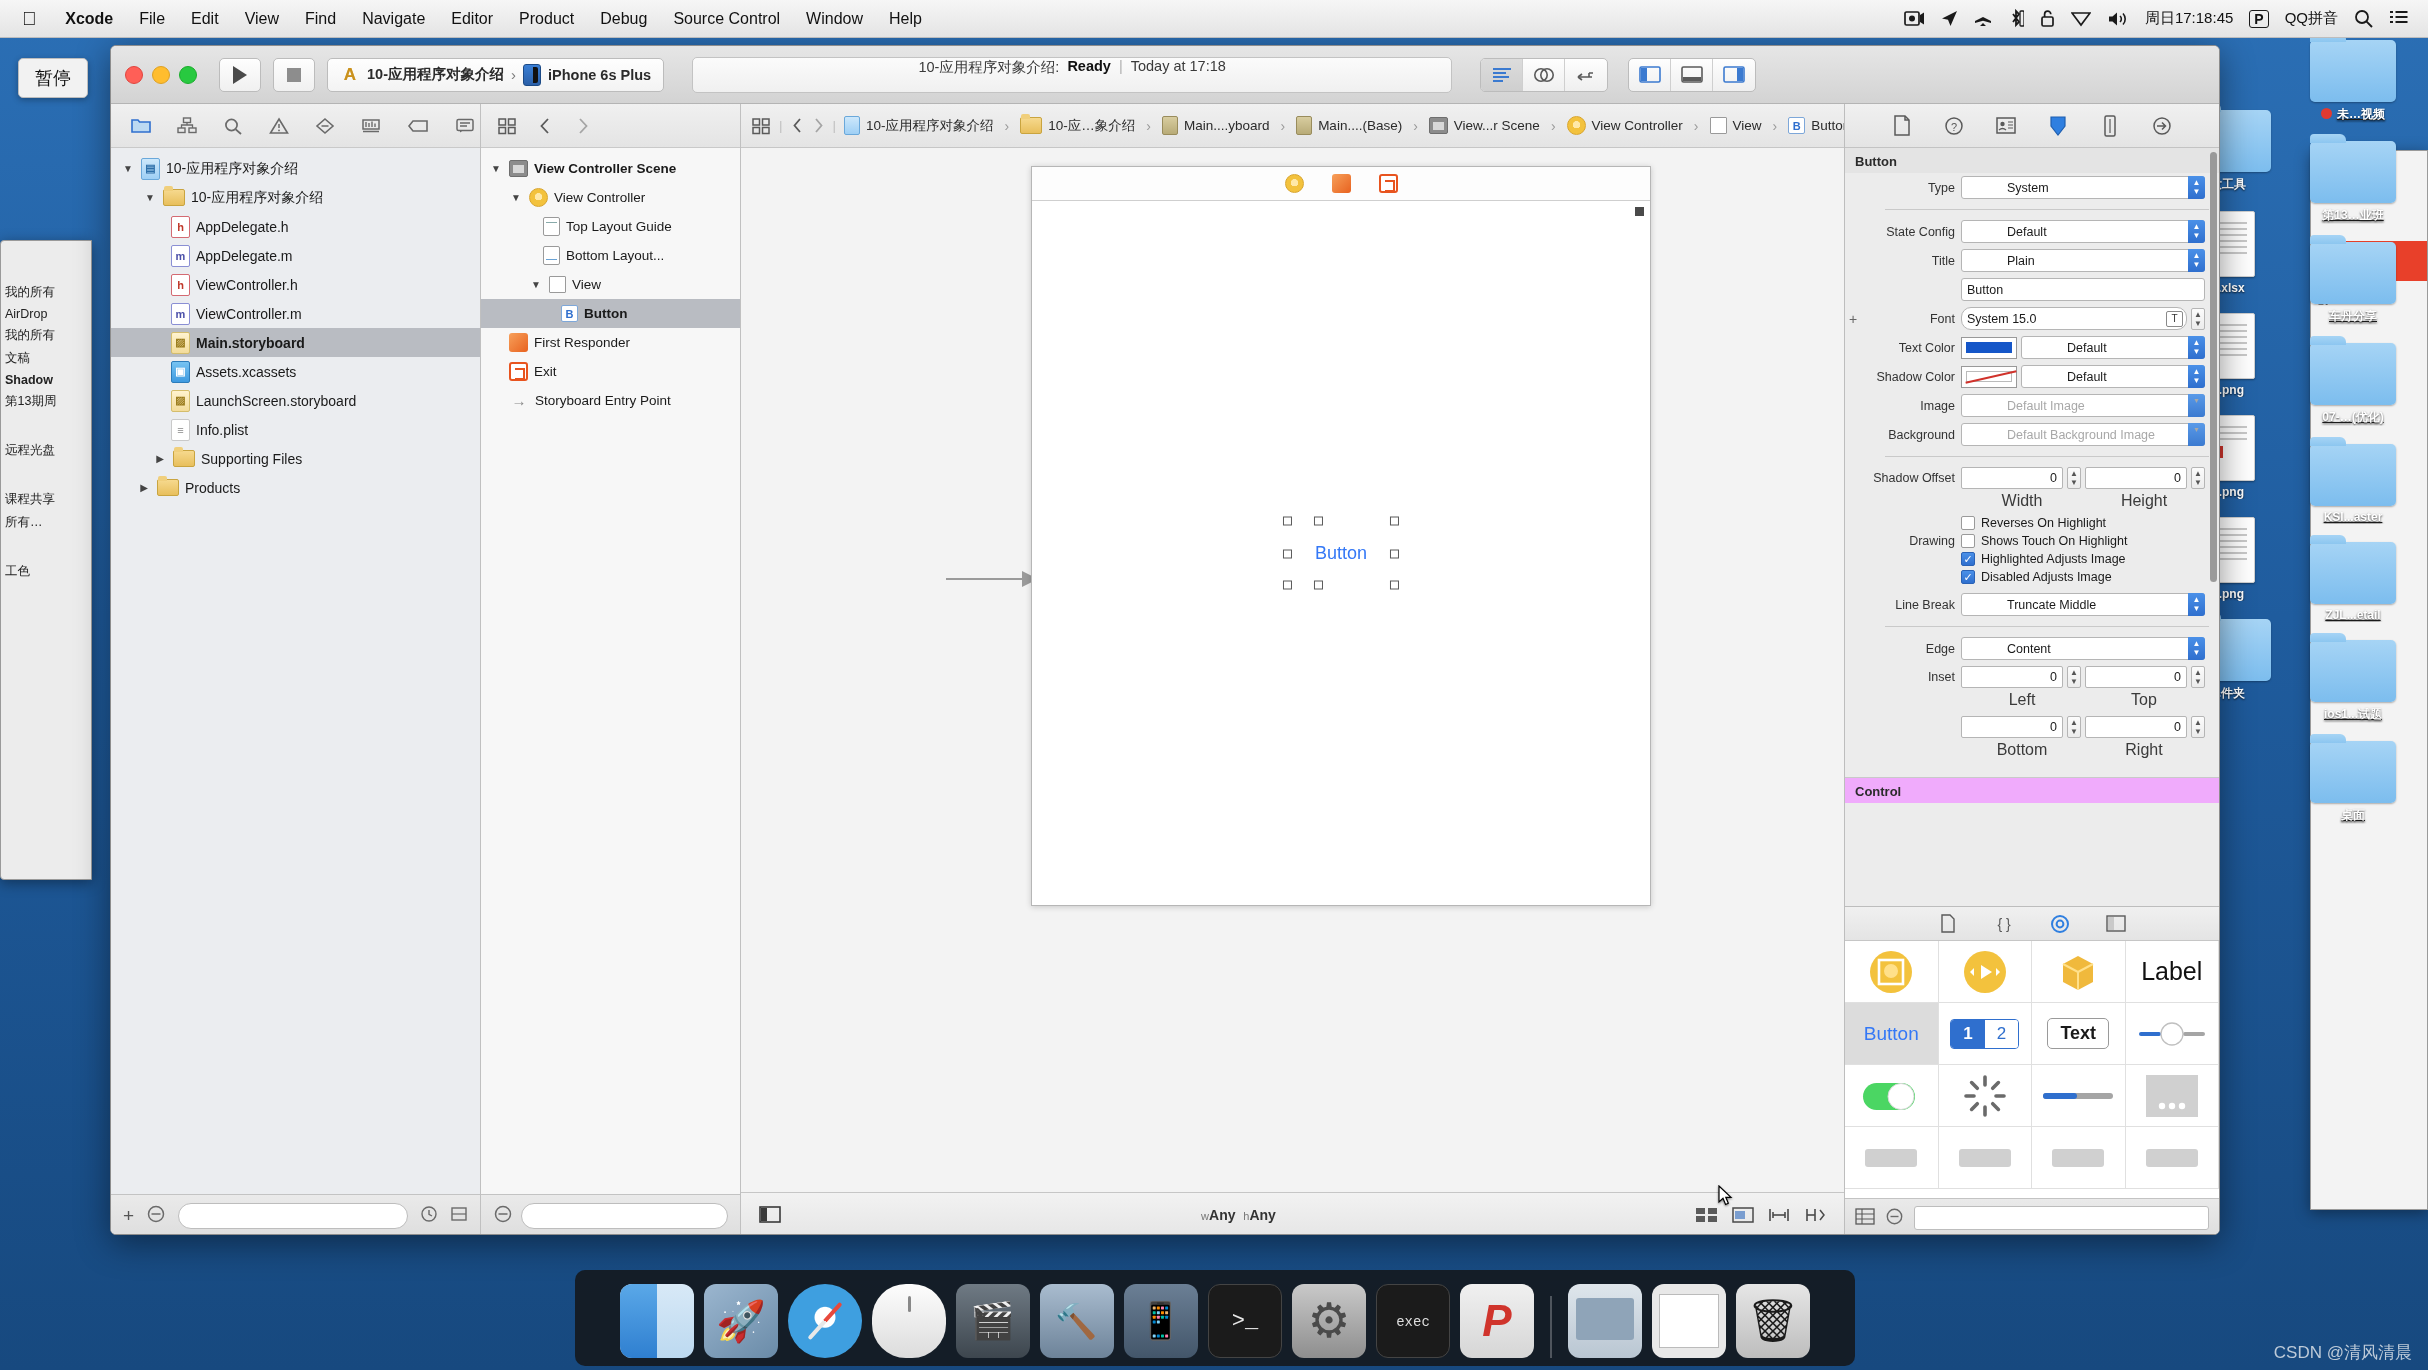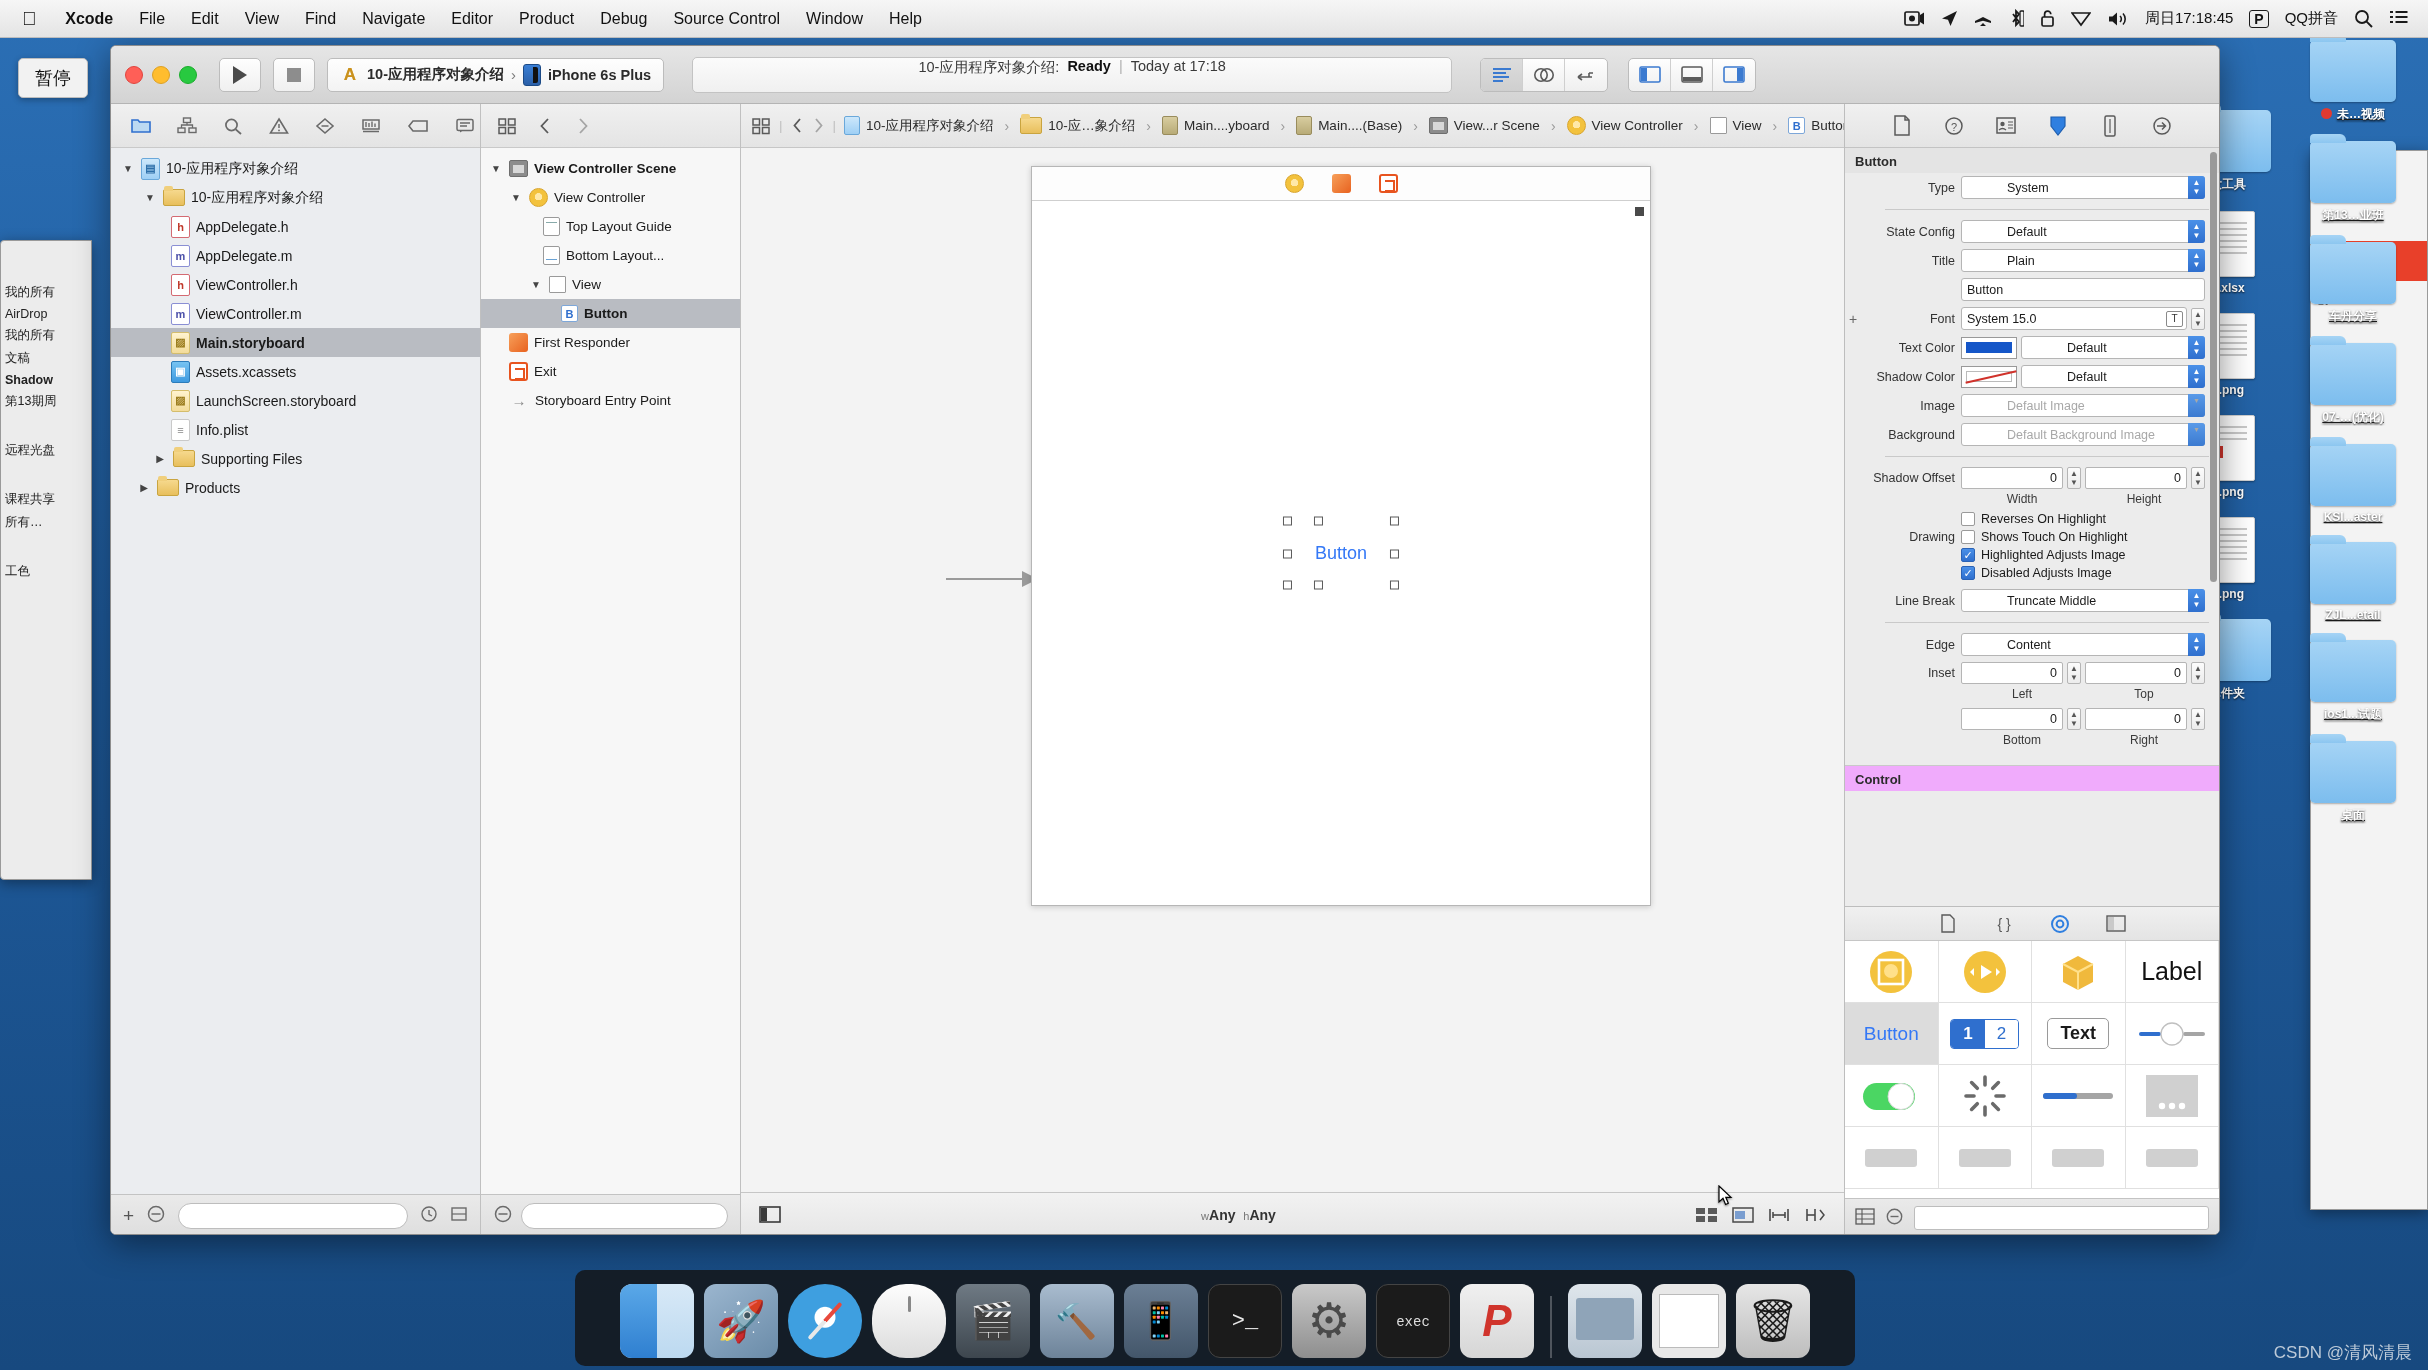--- a/index.html
+++ b/index.html
@@ -207,29 +207,29 @@
   .textfield{ flex:1; height:23px; background:#fff; border:1px solid #b5b5b5; border-radius:3px;
      display:flex; align-items:center; padding:0 5px; font-size:12.5px;}
   .swatch{ width:56px; height:22px; border:1px solid #999; background:#fff; flex:none; display:flex; align-items:center; justify-content:center;}
   .swatch .bar{ width:46px; height:11px; background:#1556c8;}
   .swatch .diag{ width:46px;height:11px; position:relative; background:#fff; border:1px solid #bbb;}
   .swatch .diag:after{ content:""; position:absolute; left:-2px; top:4px; width:52px; height:2px; background:#d0322b; transform:rotate(-13deg);}
   .numfield{ flex:1; height:22px; background:#fff; border:1px solid #b5b5b5; border-radius:2px;
      display:flex; align-items:center; justify-content:flex-end; padding:0 5px; font-size:12.5px;}
   .nstep{ width:14px; height:22px; background:linear-gradient(180deg,#fcfcfc,#ececec); border:1px solid #b5b5b5; border-radius:2px;
      font-size:8px; line-height:9px; text-align:center; color:#555; padding-top:1px; flex:none;}
-  .sublabels{ display:flex; padding:0 14px 4px 116px; gap:0; font-size:12px; color:#3a3a3a;}
+  .sublabels{ display:flex; padding:0 14px 4px 116px; gap:0; font-size:16px; color:#3a3a3a;}
   .sublabels span{ flex:1; text-align:center;}
   .cbrow{ display:flex; align-items:center; gap:6px; padding:2px 14px 2px 6px;}
   .cbrow .flabel{ width:104px;}
   .cb{ width:14px;height:14px; border:1px solid #9a9a9a; background:#fff; border-radius:2px; flex:none;}
   .cb.on{ background:linear-gradient(180deg,#4a90e8,#2f6fce); border-color:#2a62b6; color:#fff; font-size:11px;
      display:flex; align-items:center; justify-content:center; line-height:1;}
   .hsep{ height:1px; background:#c9c9c9; margin:7px 10px 7px 40px;}
-  .fontwrap{ flex:1; height:23px; background:#fff; border:1px solid #b5b5b5; border-radius:3px;
+  .fontwrap{ flex:1; height:23px; background:#fff; border:1px solid #b5b5b5; border-radius:10px;
      display:flex; align-items:center; padding:0 3px 0 5px; font-size:12.5px; justify-content:space-between;}
   .tglyph{ width:17px;height:16px;border:1px solid #8a8a8a; border-radius:2px; font-size:10px;
      display:flex;align-items:center;justify-content:center; color:#333;}
   #insp-scrollbar{ position:absolute; right:2px; top:4px; width:7px; height:430px; background:#9a9a9a; border-radius:4px;}
   .plus-mini{ position:absolute; left:4px; color:#666; font-size:14px;}
 
   #library{ height:330px; border-top:1px solid #bdbdbd; display:flex; flex-direction:column; background:#ececec;}
   #lib-tabs{ height:34px; display:flex; align-items:center; justify-content:center; gap:34px; background:linear-gradient(180deg,#f0f0f0,#e4e4e4);
      border-bottom:1px solid #c6c6c6;}
   .libtab{ width:22px;height:22px; display:flex;align-items:center;justify-content:center; color:#555;}

